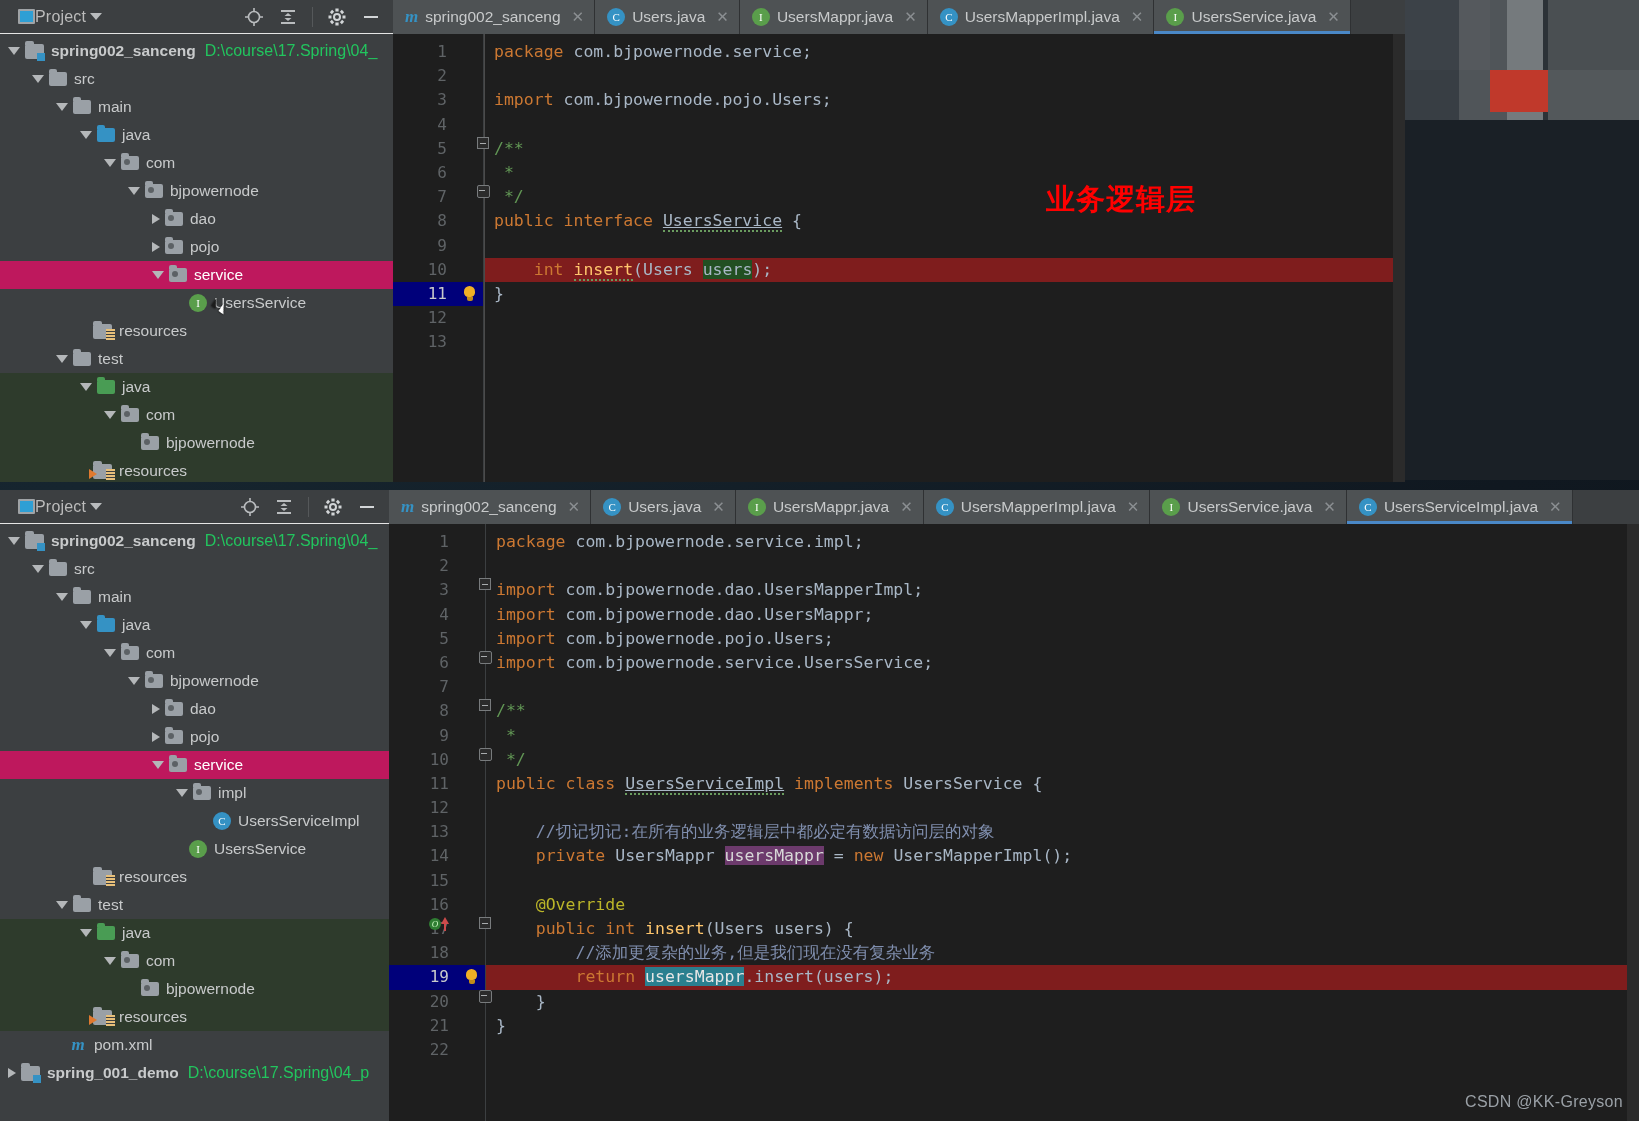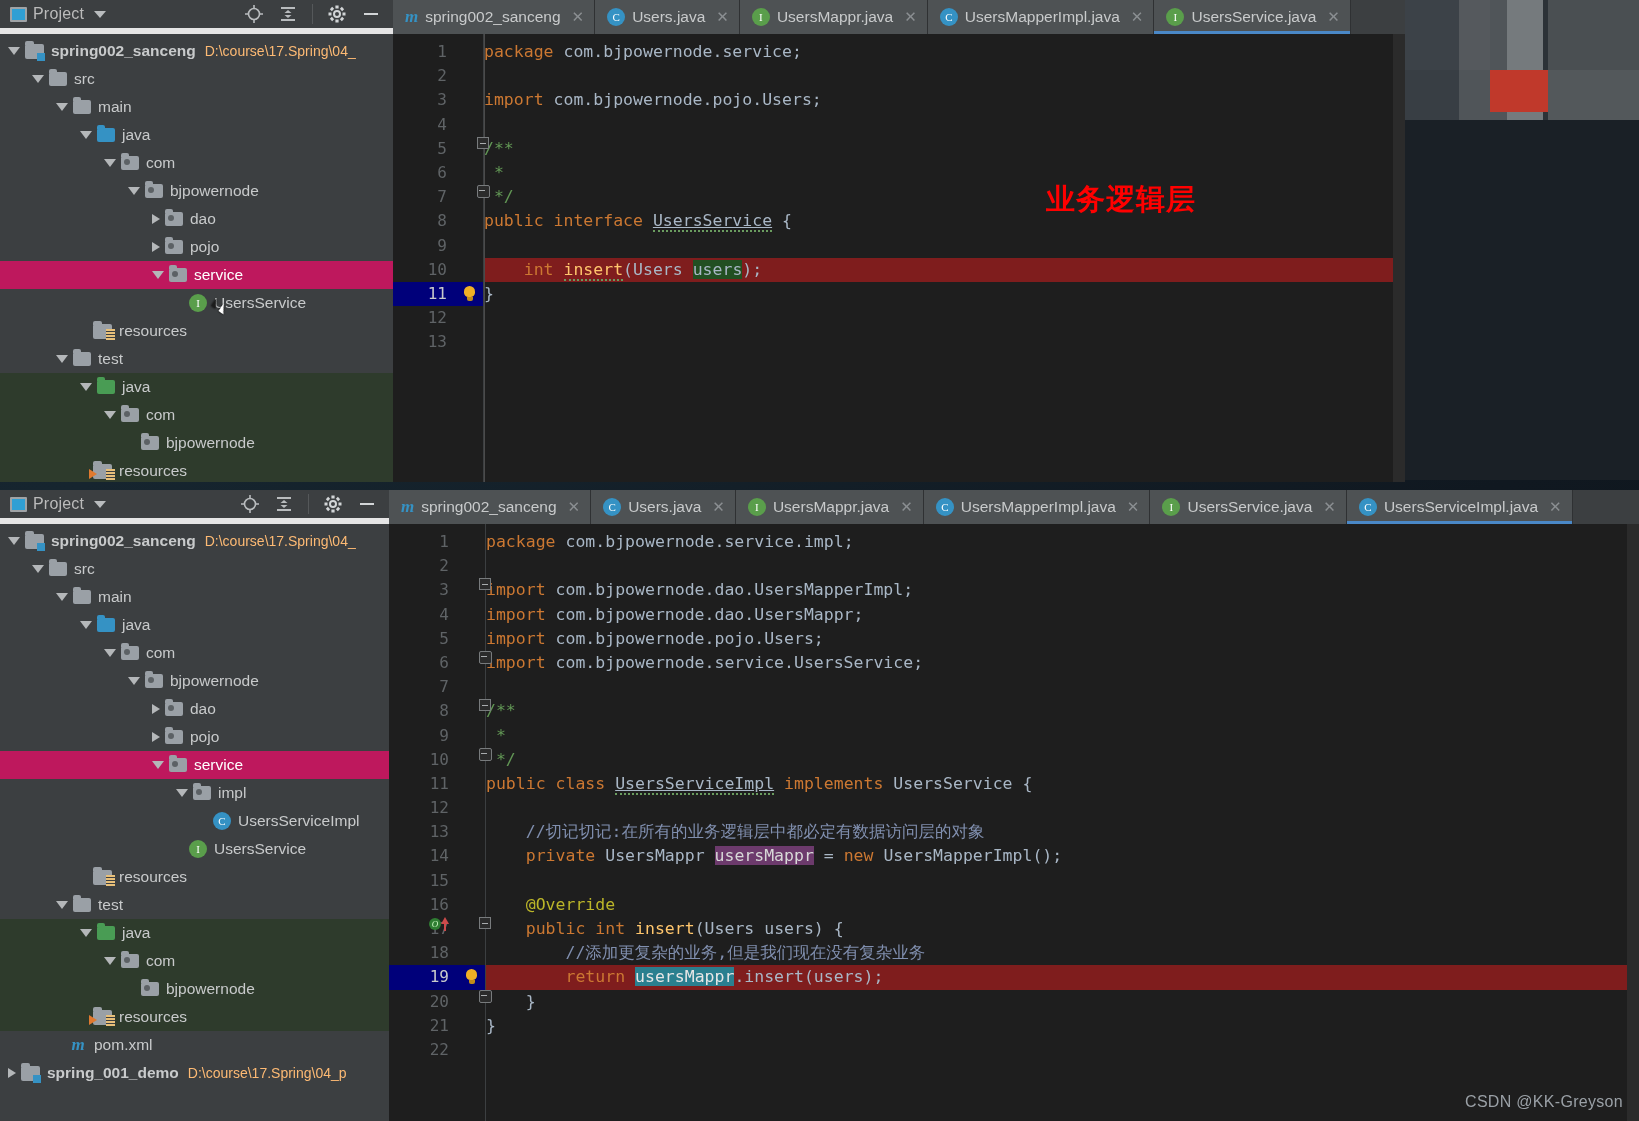--- a/index.html
+++ b/index.html
@@ -41,22 +41,22 @@
   }
   .ide.top    { left: 0; top: 0;    width: 1405px; height: 482px; }
   .ide.bottom { left: 0; top: 490px; width: 1639px; height: 631px; }
 
   
   .project-panel { width: 393px; flex: 0 0 393px; background: #3c3f41; display: flex; flex-direction: column; }
   .ide.bottom .project-panel { width: 389px; flex: 0 0 389px; }
 
   .panel-header {
     height: 34px; display: flex; align-items: center;
-    background: #3c3f41; border-bottom: 6px solid #e5e5e5;
-    padding: 0 6px 0 10px; gap: 6px;
+    background: #3c3f41; border-bottom: 1px solid #e5e5e5;
+    padding: 0 6px 0 18px; 
   }
   .panel-title { color: #bbbbbb; font-size: 16px; letter-spacing: .2px; }
   .panel-icon-sq {
     width: 17px; height: 15px; border: 2px solid #9fa3a6; background: #2f9fd4;
     border-radius: 1px; flex: 0 0 auto;
   }
   .caret-down {
     width: 0; height: 0; border-left: 6px solid transparent; border-right: 6px solid transparent;
     border-top: 7px solid #b9bcbe; margin-left: 4px;
   }
@@ -90,21 +90,21 @@
   .ic-res::after{content:"";position:absolute;right:-3px;bottom:-1px;width:9px;height:11px;
      background: repeating-linear-gradient(#e8c07a 0 2px, #3c3f41 2px 3px);}
   .ic-res .tri{position:absolute;left:-4px;bottom:0;width:0;height:0;border-top:5px solid transparent;border-bottom:5px solid transparent;border-left:8px solid #e07a2f;}
   .ic-class { width: 18px; height: 18px; border-radius: 50%; background: #3592c4; color:#fff; font-size:11px;
      display:flex; align-items:center; justify-content:center; font-family:"Liberation Serif", serif; }
   .ic-iface { width: 18px; height: 18px; border-radius: 50%; background: #5a9e4b; color:#fff; font-size:11px;
      display:flex; align-items:center; justify-content:center; font-family:"Liberation Serif", serif; }
   .ic-maven { width:18px; height:18px; color:#3592c4; font-style:italic; font-weight:bold; font-size:17px;
      display:flex; align-items:center; justify-content:center; font-family:"Liberation Serif", serif;}
   .bold { font-weight: bold; }
-  .path { color: #fdba74; margin-left: 9px; font-size: 14px; text-align: center; }
+  .path { color: #22c55e; margin-left: 9px; font-size: 16px; text-align: center; }
 
   .cursor-arrow { position:absolute; left:219px; top:272px; width:0;height:0; z-index: 30;
      border-left: 9px solid #ffffff; border-bottom: 6px solid transparent;
      transform: rotate(-55deg); filter: drop-shadow(0 0 1px #000);}
   .cursor-arrow::after{content:"";position:absolute;left:-9px;top:-9px;width:0;height:0;
      border-left:9px solid #1c1c1c; border-bottom:5px solid transparent; }
 
   
   .editor-area { flex: 1; display: flex; flex-direction: column; background: #2b2b2b; min-width:0; }
   .tabbar { height: 34px; display: flex; background: #3c3f41; align-items: stretch; overflow: hidden; flex: 0 0 34px;}
@@ -138,21 +138,21 @@
   .ovr-mark { position:absolute; left: 40px; width:16px; height:16px; }
   .ovr-mark .circ{position:absolute;left:0;top:1px;width:12px;height:12px;border-radius:50%;background:#2f7d32;color:#c9f7c0;font-size:9px;display:flex;align-items:center;justify-content:center;font-family:"Liberation Serif",serif;}
   .ovr-mark .up{position:absolute;left:12px;top:0;width:0;height:0;border-left:4px solid transparent;border-right:4px solid transparent;border-bottom:7px solid #cc4b4b;}
   .ovr-mark .stem{position:absolute;left:15px;top:6px;width:2px;height:8px;background:#cc4b4b;}
 
   .code {
     flex: 1; font-family: "DejaVu Sans Mono", monospace; font-size: 16.5px;
     padding-top: 6px; position: relative; overflow: hidden; color: #a9b7c6;
     border-left: 1px solid #3c3f41;
   }
-  .cline { height: 24.2px; line-height: 24.2px; white-space: pre; }
+  .cline { height: 24.2px; line-height: 24.2px; white-space: pre; padding-left: 10px; }
   .cline.hl { background: #7f1d1d; }
   .k  { color: #cc7832; }
   .cm { color: #629755; }
   .cmz{ color: #808faf; }
   .an { color: #bbb529; }
   .fn { color: #ffc66d; }
   .decl { text-decoration: underline; text-decoration-color:#a9b7c6; }
   .wavy { border-bottom: 2px dotted #6a9c5f; }
   .hl-green { background:#224f22; color:#a9b7c6; }
   .hl-purple{ background:#6c3a6c; color:#d8d8d8; }

